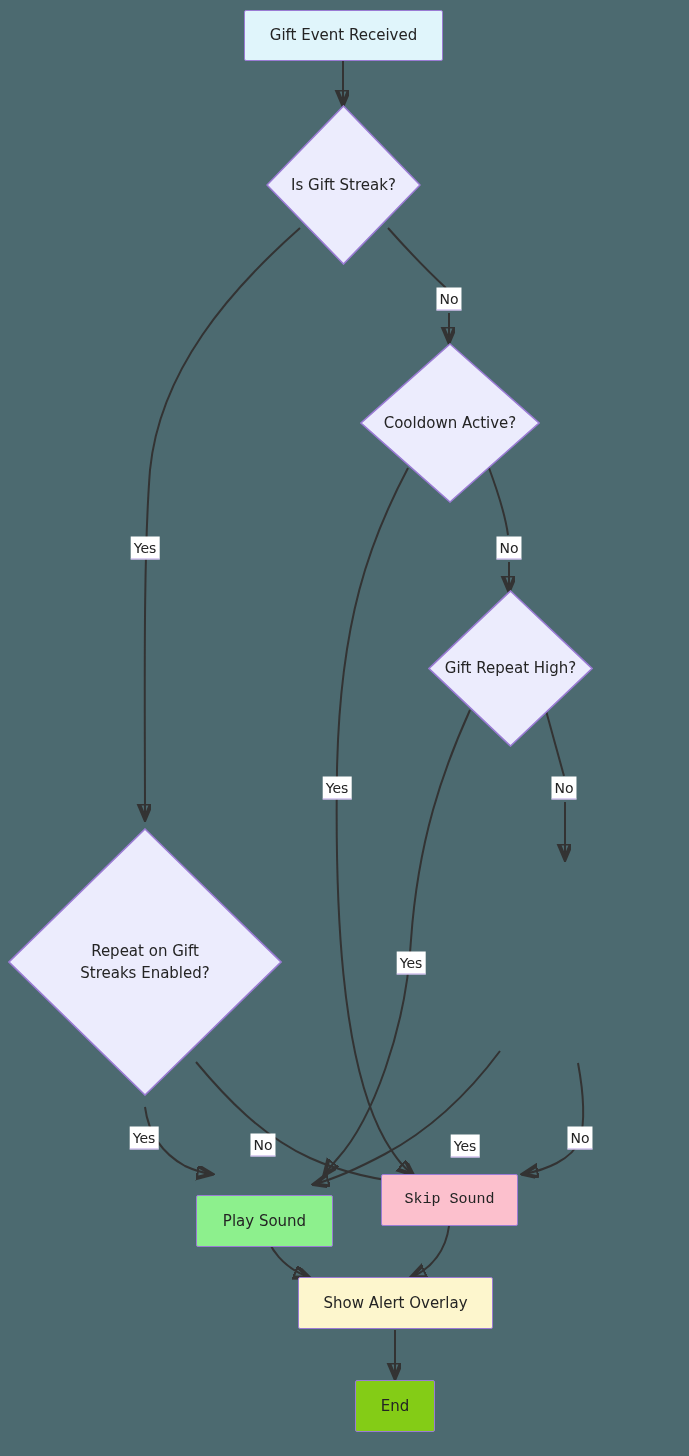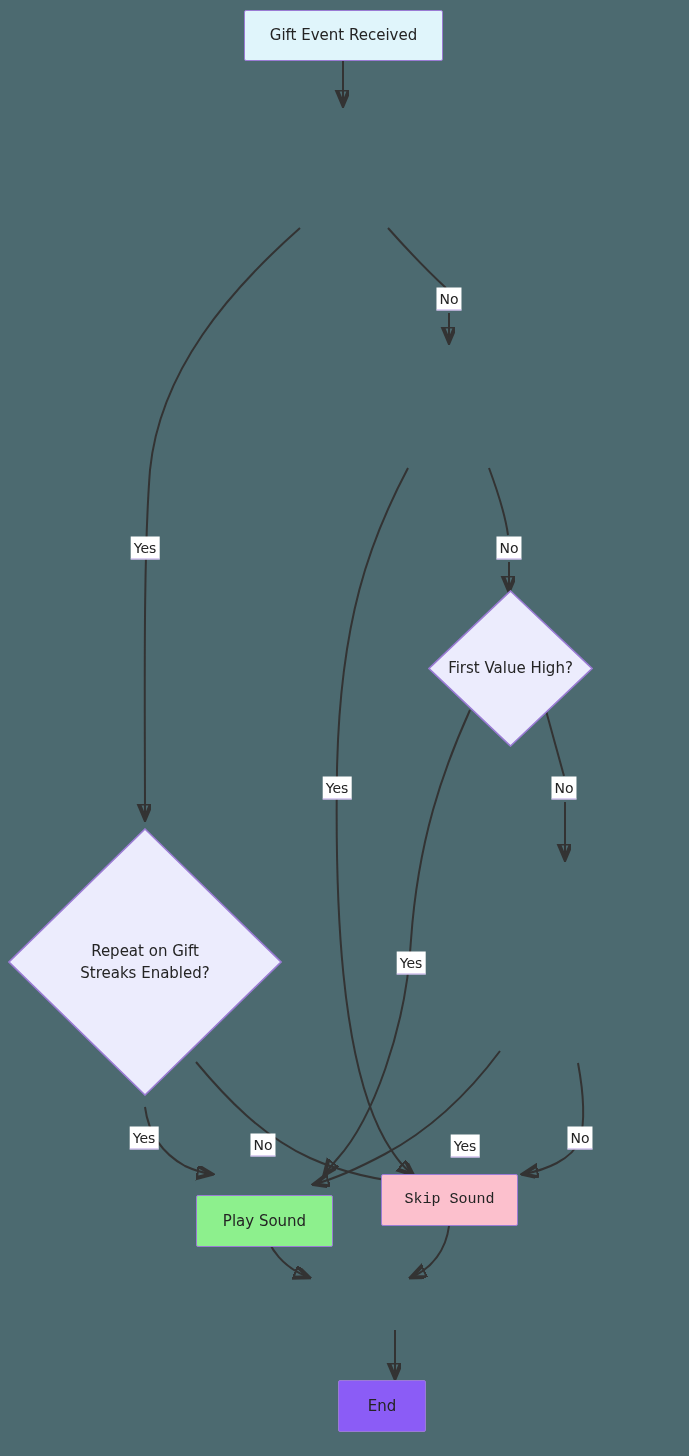--- a/index.html
+++ b/index.html
@@ -121,47 +121,62 @@
 
     <path d="M449,1226 C446,1250 432,1268 412,1277" marker-end="url(#arrow)"></path>
 
     <path d="M395,1330 L395,1377" marker-end="url(#arrow)"></path>
   </svg>
 
   <div class="node rect" style="left:244px; top:10px; width:199px; height:51px; background:#e0f5fb;">
     <span>Gift Event Received</span>
   </div>
 
+  <div class="diamond-wrap" style="left:266px; top:105px; width:155px; height:160px;">
+    <svg class="diamond-shape" viewBox="0 0 155 160" preserveAspectRatio="none">
+      <polygon points="77.5,1 154,80 77.5,159 1,80" fill="#ececfd" stroke="#9a7bd4" stroke-width="1.6"></polygon>
+    </svg>
+    <div class="diamond-label">Is Gift Streak?</div>
+  </div>
 
+  <div class="diamond-wrap" style="left:360px; top:343px; width:180px; height:160px;">
+    <svg class="diamond-shape" viewBox="0 0 180 160" preserveAspectRatio="none">
+      <polygon points="90,1 179,80 90,159 1,80" fill="#ececfd" stroke="#9a7bd4" stroke-width="1.6"></polygon>
+    </svg>
+    <div class="diamond-label">Cooldown Active?</div>
+  </div>
 
   <div class="diamond-wrap" style="left:428px; top:590px; width:165px; height:157px;">
     <svg class="diamond-shape" viewBox="0 0 165 157" preserveAspectRatio="none">
       <polygon points="82.5,1 164,78.5 82.5,156 1,78.5" fill="#ececfd" stroke="#9a7bd4" stroke-width="1.6"></polygon>
     </svg>
-    <div class="diamond-label">First Value High?</div>
+    <div class="diamond-label">Gift Repeat High?</div>
   </div>
 
   <div class="diamond-wrap" style="left:8px; top:828px; width:274px; height:268px;">
     <svg class="diamond-shape" viewBox="0 0 274 268" preserveAspectRatio="none">
       <polygon points="137,1 273,134 137,267 1,134" fill="#ececfd" stroke="#9a7bd4" stroke-width="1.6"></polygon>
     </svg>
     <div class="diamond-label" style="padding:0 58px;">Repeat on Gift Streaks Enabled?</div>
   </div>
 
 
   <div class="node rect" style="left:196px; top:1174px; width:137px; height:52px; background:#8df08d;margin-top:21px;">
     <span>Play Sound</span>
   </div>
 
   <div class="node rect" style="left:381px; top:1174px; width:137px; height:52px; background:#fcc0cd;font-family:Liberation Mono, monospace;">
     <span>Skip Sound</span>
   </div>
 
+  <div class="node rect" style="left:298px; top:1277px; width:195px; height:52px; background:#fdf6cd;">
+    <span>Show Alert Overlay</span>
+  </div>
 
-  <div class="node rect" style="left:338px; top:1380px; width:88px; height:52px; background:#8b5cf6;">
+  <div class="node rect" style="left:355px; top:1380px; width:80px; height:52px; background:#84cc16;">
     <span>End</span>
   </div>
 
   <div class="edge-label" style="left:449px; top:299px;">No</div>
   <div class="edge-label" style="left:145px; top:548px;">Yes</div>
   <div class="edge-label" style="left:509px; top:548px;">No</div>
   <div class="edge-label" style="left:337px; top:788px;">Yes</div>
   <div class="edge-label" style="left:564px; top:788px;">No</div>
   <div class="edge-label" style="left:411px; top:963px;">Yes</div>
   <div class="edge-label" style="left:144px; top:1138px;">Yes</div>

